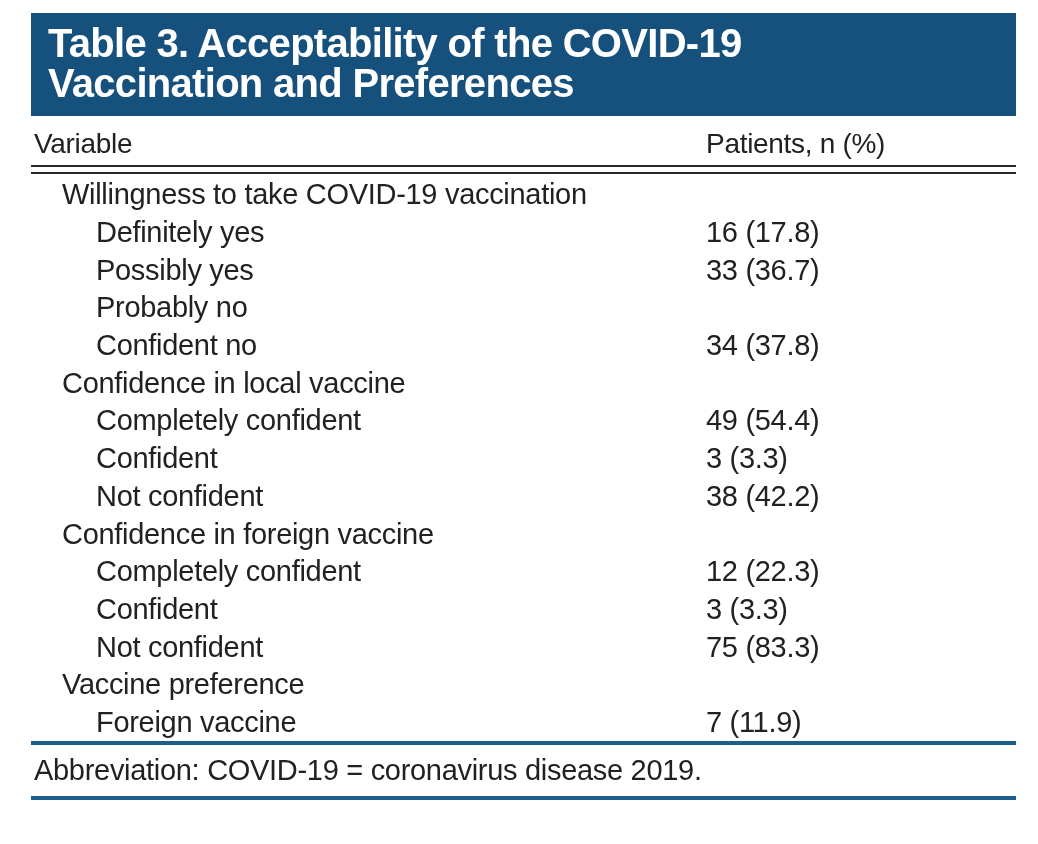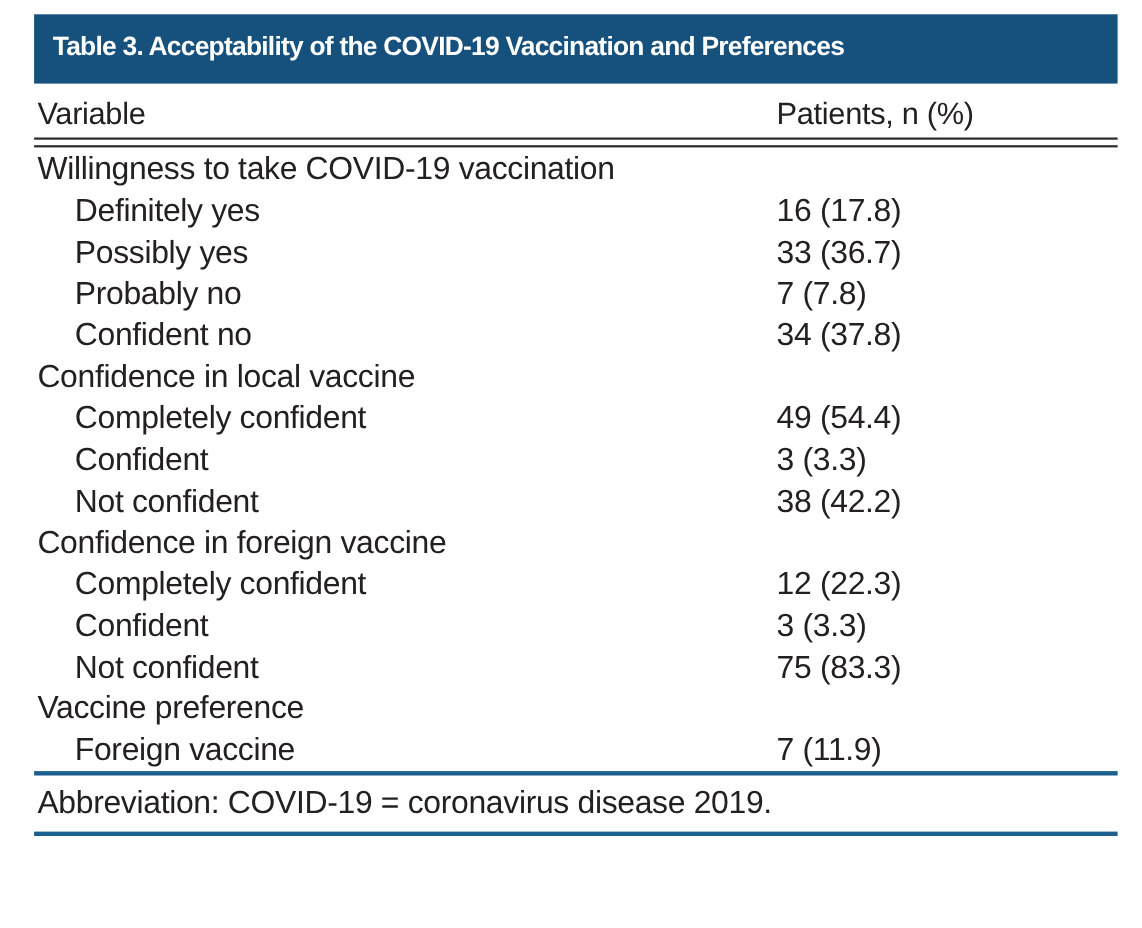--- a/index.html
+++ b/index.html
@@ -21,21 +21,21 @@
     top: 13px;
     width: 985px;
   }
   .banner {
     background: #16517e;
     color: #ffffff;
     padding: 10px 70px 13px 17px;
     box-sizing: border-box;
   }
   .banner-title {
-    font-size: 24px;
+    font-size: 40px;
     font-weight: bold;
     line-height: 40px;
     letter-spacing: -0.7px;
   }
   .head-row {
     display: flex;
     align-items: flex-end;
     height: 44px;
     padding-bottom: 5px;
     box-sizing: content-box;
@@ -52,20 +52,21 @@
     margin-right: 110px;
     white-space: nowrap;
   }
   .double-rule {
     height: 5px;
     border-top: 2px solid #2b2729;
     border-bottom: 2px solid #2b2729;
   }
   .tbody {
     padding-top: 2px;
+    margin-left: 28px;
   }
   .row {
     display: flex;
     align-items: center;
     height: 37.7px;
     font-size: 29px;
     letter-spacing: -0.3px;
   }
   .indent {
     padding-left: 37px;
@@ -104,21 +105,20 @@
     <div class="row">
       <div class="label indent">Definitely yes</div>
       <div class="value">16 (17.8)</div>
     </div>
     <div class="row">
       <div class="label indent">Possibly yes</div>
       <div class="value">33 (36.7)</div>
     </div>
     <div class="row">
       <div class="label indent">Probably no</div>
-      <div class="value">7 (7.8)</div>
     </div>
     <div class="row">
       <div class="label indent">Confident no</div>
       <div class="value">34 (37.8)</div>
     </div>
     <div class="row">
       <div class="label">Confidence in local vaccine</div>
       <div class="value"></div>
     </div>
     <div class="row">

